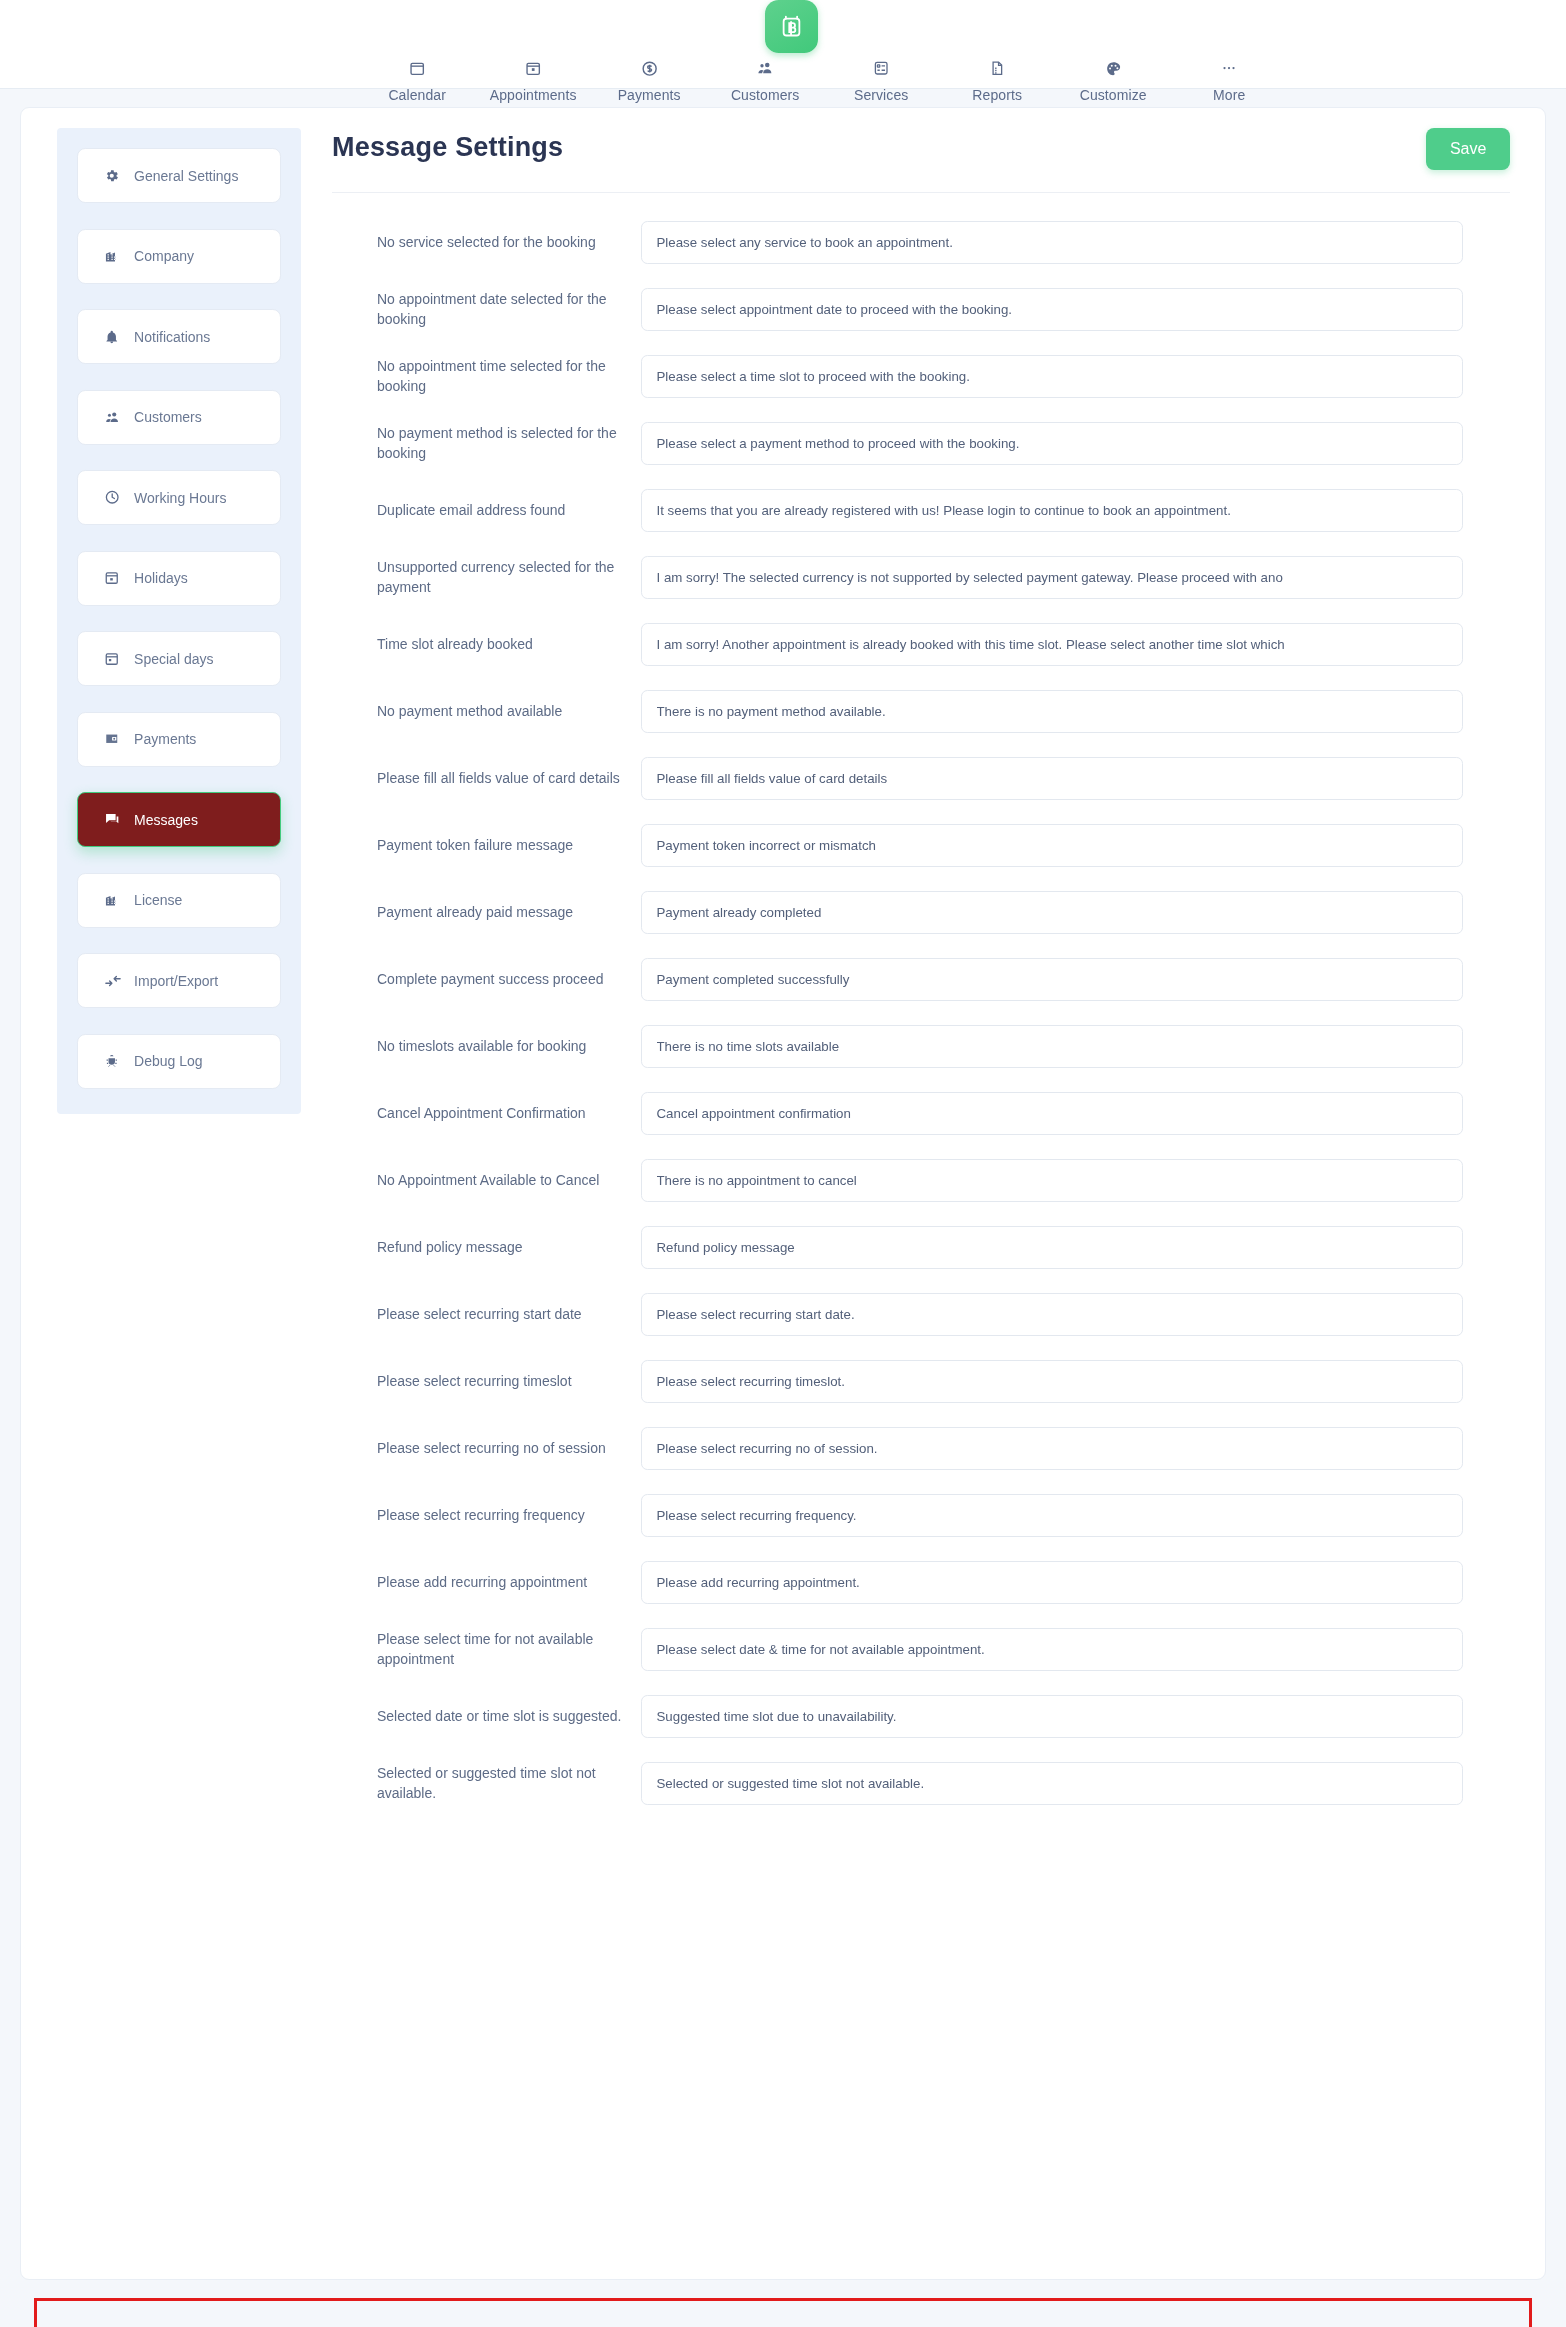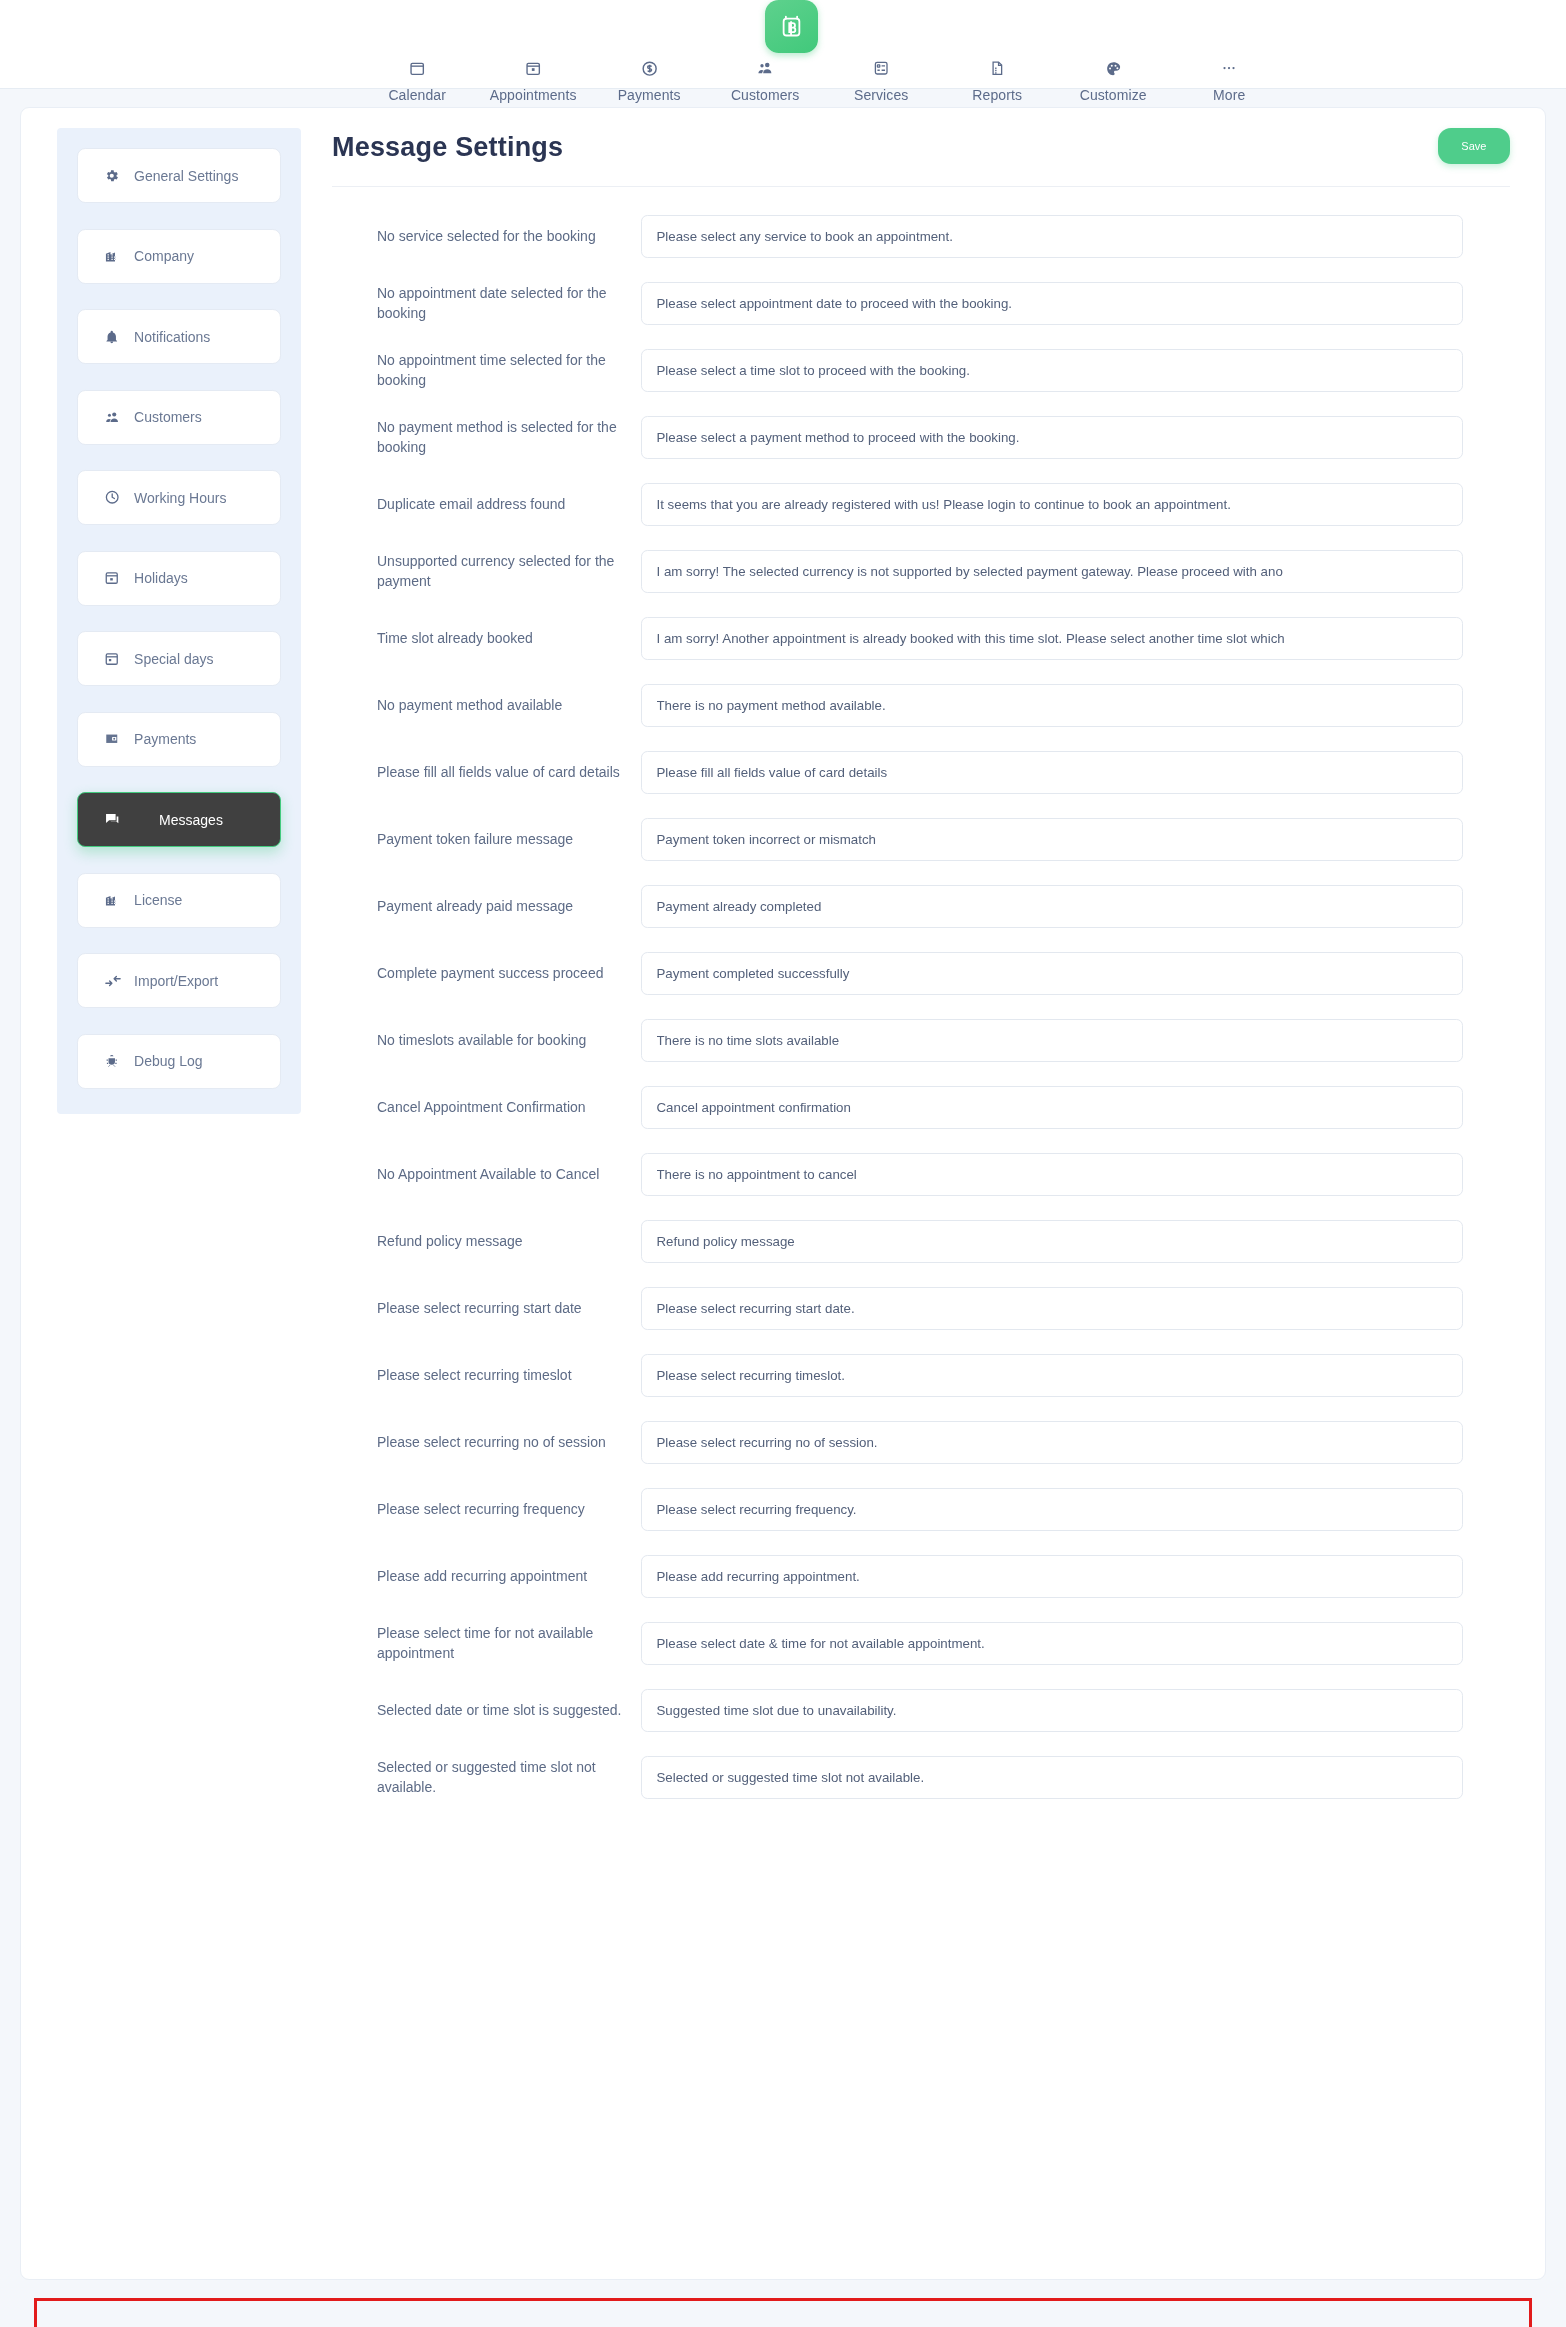--- a/index.html
+++ b/index.html
@@ -71,42 +71,41 @@
     border-radius: 8.2px;
     display: flex; align-items: center;
     padding-left: 25.5px;
     margin-bottom: 25.5px;
     cursor: pointer;
   }
   .side-item:last-child { margin-bottom: 0; }
   .side-item .sicon { width: 27px; color:#5c6b8a; display:flex; align-items:center; }
   .side-item .slabel { font-size: 14px; color:#6a7893; margin-left: 3.6px; }
   .side-item.active {
-    background: #404040;
+    background: #7f1d1d;
     border-color: #42cb7e;
     box-shadow: 0 5.5px 12.7px rgba(66,203,126,.32);
-    gap: 25px;
   }
   .side-item.active .sicon { color:#fff; }
   .side-item.active .slabel { color:#fff; }
 
   
   .main { flex: 1; padding: 0 35px 0 31px; min-width: 0; }
   .main-head {
     display: flex; align-items: flex-start; justify-content: space-between;
     padding: 0 0 22px 0;
     border-bottom: 0.9px solid #eceff4;
   }
   .page-title { font-size: 27px; font-weight: bold; color: #2b3553; padding-top: 3.6px; letter-spacing:0.2px;}
   .save-btn {
     background: #4fcd8b;
     color: #fff;
     border: none;
-    border-radius: 13px;
-    font-size: 11px;
+    border-radius: 8px;
+    font-size: 16px;
     padding: 11.8px 23.6px;
     cursor: pointer;
     font-family: "Liberation Sans", sans-serif;
     box-shadow: 0 2.7px 6.4px rgba(79,205,139,.3);
   }
 
   
   .rows { padding-top: 16.4px; }
   .row {
     display: flex;

